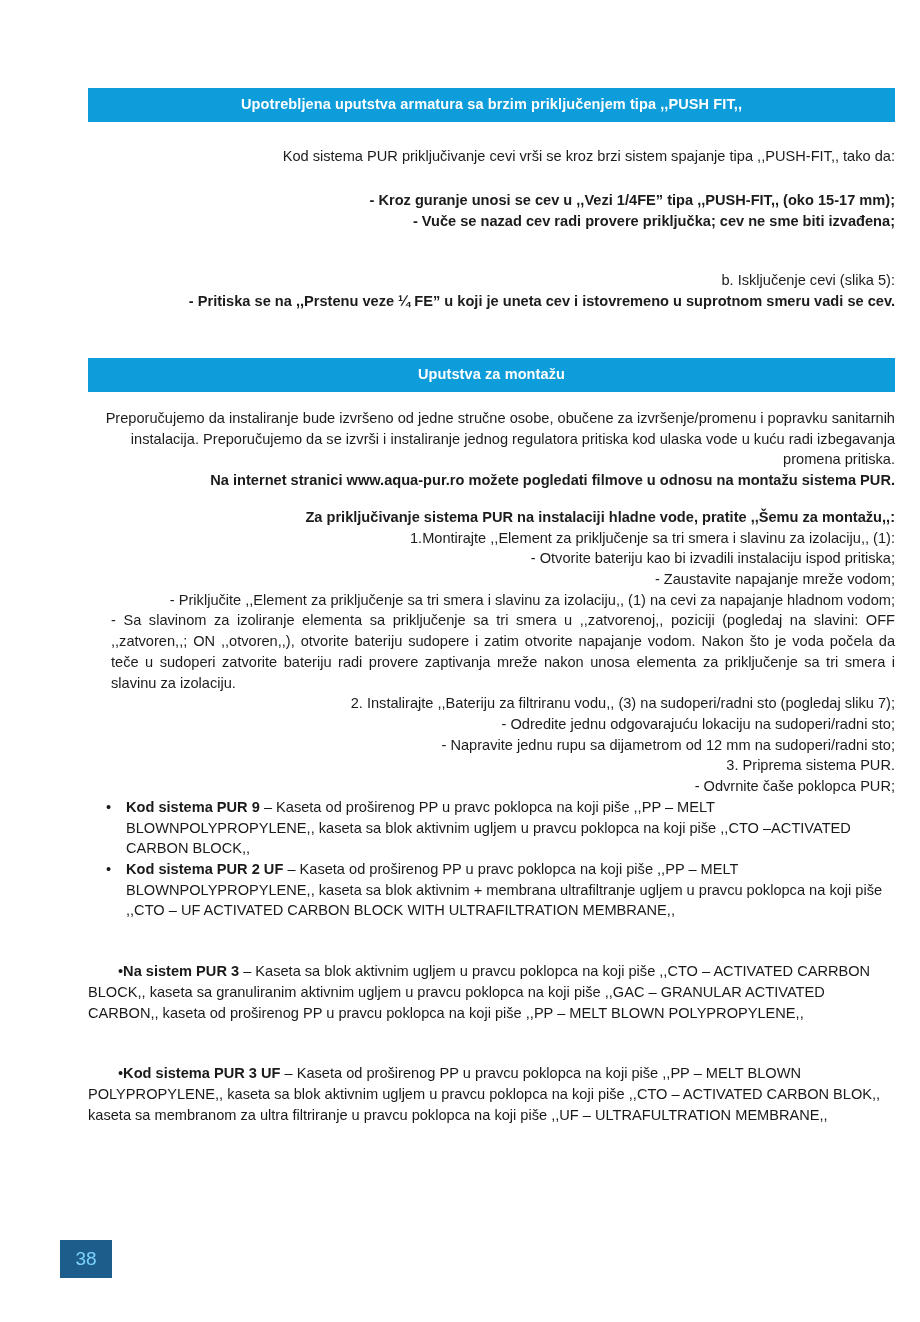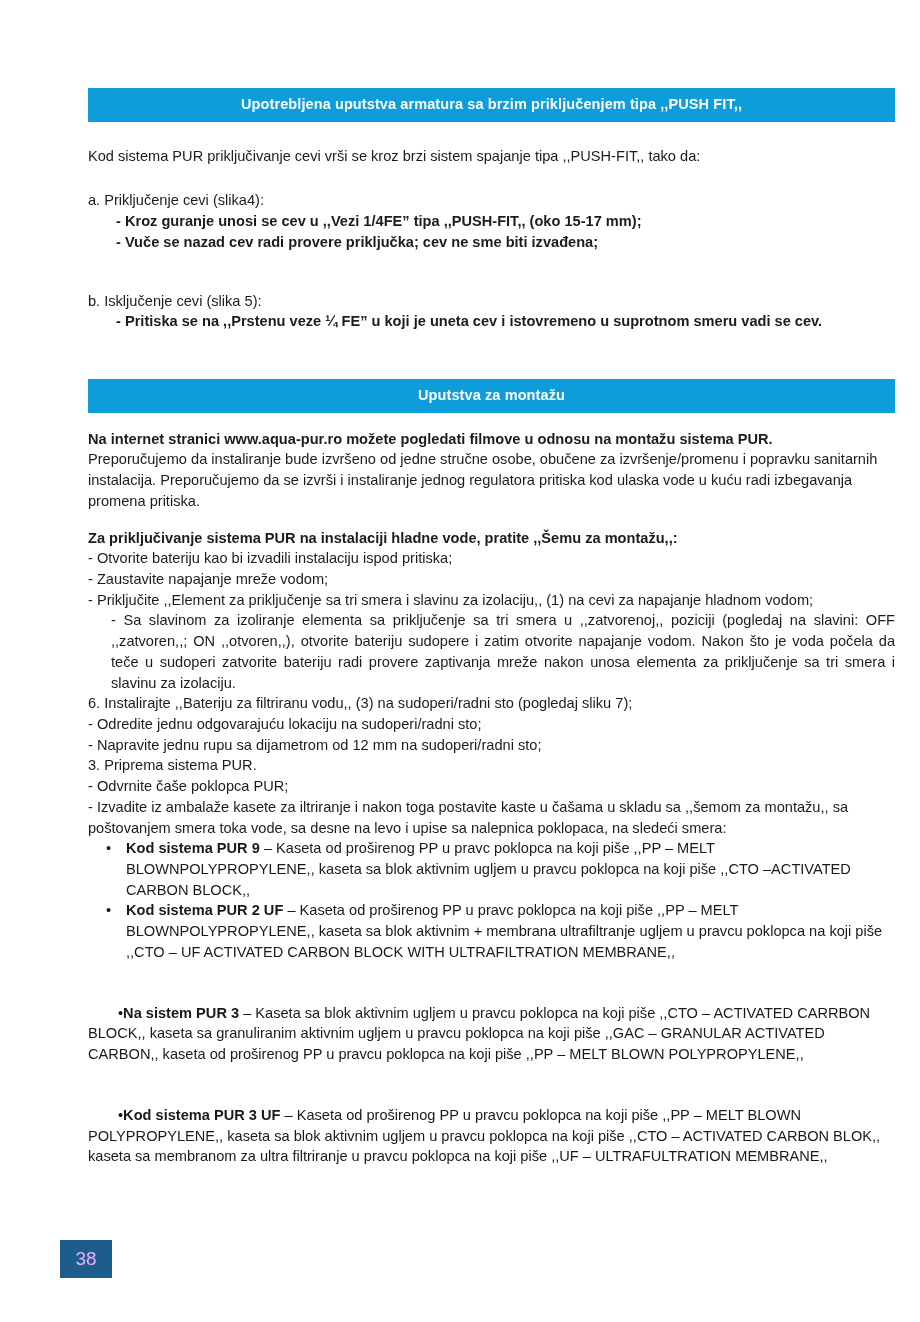--- a/index.html
+++ b/index.html
@@ -40,21 +40,21 @@
     text-align: center;
     padding: 8px 6px 9px 6px;
     letter-spacing: 0.1px;
     line-height: 1.15;
   }
 
   .para {
     font-size: 14.6px;
     line-height: 1.42;
     margin: 0;
-    text-align: left;
+    text-align: right;
     color: #1c1c1c;
   }
   .para.just { text-align: justify; text-justify: inter-word; margin-left: 23px; }
 
   .gap-lg { height: 24px; }
   .gap-md { height: 16px; }
   .gap-sm { height: 9px; }
   .gap-xl { height: 38px; }
 
   .indent1 { padding-left: 28px; font-weight: bold; }
@@ -84,21 +84,21 @@
   }
   .bullet.flush > .dot { position: static; }
 
   .pagenum {
     position: absolute;
     left: 60px;
     top: 1240px;
     width: 52px;
     height: 38px;
     background: #1d5d8c;
-    color: #f0abfc;
+    color: #7dd3fc;
     font-size: 19px;
     line-height: 38px;
     text-align: center;
     font-family: "Liberation Sans", sans-serif;
   }
 </style>
 </head>
 <body>
 
 <div class="page">
@@ -106,53 +106,52 @@
   <div class="content">
 
     <div class="banner">Upotrebljena uputstva armatura sa brzim priključenjem tipa ,,PUSH FIT,,</div>
 
     <div class="gap-lg"></div>
 
     <p class="para">Kod sistema PUR priključivanje cevi vrši se kroz brzi sistem spajanje tipa ,,PUSH-FIT,, tako da:</p>
 
     <div class="gap-lg"></div>
 
-    <p class="para">a. Priključenje cevi (slika4):</p>
     <p class="para indent1">- Kroz guranje unosi se cev u ,,Vezi 1/4FE” tipa ,,PUSH-FIT,, (oko 15-17 mm);</p>
     <p class="para indent1">- Vuče se nazad cev radi provere priključka; cev ne sme biti izvađena;</p>
 
     <div class="gap-xl"></div>
 
     <p class="para">b. Isključenje cevi (slika 5):</p>
     <p class="para indent1">- Pritiska se na ,,Prstenu veze ¼ FE” u koji je uneta cev i istovremeno u suprotnom smeru vadi se cev.</p>
 
     <div class="gap-xl"></div>
     <div class="gap-sm"></div>
 
     <div class="banner">Uputstva za montažu</div>
 
     <div class="gap-md"></div>
 
+    <p class="para">Preporučujemo da instaliranje bude izvršeno od jedne stručne osobe, obučene za izvršenje/promenu i popravku  sanitarnih instalacija. Preporučujemo da se izvrši i instaliranje jednog regulatora pritiska kod ulaska vode u kuću radi izbegavanja promena pritiska.</p>
     <p class="para bold">Na internet stranici www.aqua-pur.ro možete pogledati filmove u odnosu na montažu sistema PUR.</p>
-    <p class="para">Preporučujemo da instaliranje bude izvršeno od jedne stručne osobe, obučene za izvršenje/promenu i popravku  sanitarnih instalacija. Preporučujemo da se izvrši i instaliranje jednog regulatora pritiska kod ulaska vode u kuću radi izbegavanja promena pritiska.</p>
 
     <div class="gap-md"></div>
 
     <p class="para bold">Za priključivanje sistema PUR na instalaciji hladne vode, pratite ,,Šemu za montažu,,:</p>
 
+    <p class="para">1.Montirajte ,,Element za priključenje sa tri smera i slavinu za izolaciju,, (1):</p>
     <p class="para">- Otvorite bateriju kao bi izvadili instalaciju ispod pritiska;</p>
     <p class="para">- Zaustavite napajanje mreže vodom;</p>
     <p class="para">- Priključite ,,Element za priključenje sa tri smera i slavinu za izolaciju,, (1) na cevi za napajanje hladnom vodom;</p>
     <p class="para just">- Sa slavinom za izoliranje elementa sa priključenje sa tri smera u ,,zatvorenoj,, poziciji (pogledaj na slavini: OFF ,,zatvoren,,; ON ,,otvoren,,), otvorite bateriju sudopere i zatim otvorite napajanje vodom. Nakon što je voda počela da teče u sudoperi zatvorite bateriju radi provere zaptivanja mreže nakon unosa elementa za priključenje sa tri smera i slavinu za izolaciju.</p>
-    <p class="para">6. Instalirajte ,,Bateriju za filtriranu vodu,, (3) na sudoperi/radni sto (pogledaj sliku 7);</p>
+    <p class="para">2. Instalirajte ,,Bateriju za filtriranu vodu,, (3) na sudoperi/radni sto (pogledaj sliku 7);</p>
     <p class="para">- Odredite jednu odgovarajuću lokaciju na sudoperi/radni sto;</p>
     <p class="para">- Napravite jednu rupu sa dijametrom od 12 mm na sudoperi/radni sto;</p>
     <p class="para">3. Priprema sistema PUR.</p>
     <p class="para">- Odvrnite čaše poklopca PUR;</p>
-    <p class="para">- Izvadite iz ambalaže kasete za iltriranje i nakon toga postavite kaste u čašama  u skladu sa ,,šemom za montažu,, sa poštovanjem smera toka vode, sa desne na levo i upise sa nalepnica poklopaca, na sledeći smera:</p>
 
     <div class="bullet">
       <span class="dot">•</span><span class="bold">Kod sistema PUR 9</span><span> – Kaseta od proširenog PP u pravc poklopca na koji piše ,,PP – MELT BLOWNPOLYPROPYLENE,, kaseta sa blok aktivnim ugljem u pravcu poklopca na koji piše ,,CTO –ACTIVATED CARBON BLOCK,,</span>
     </div>
 
     <div class="bullet">
       <span class="dot">•</span><span class="bold">Kod sistema PUR 2 UF</span><span> – Kaseta od proširenog PP u pravc poklopca na koji piše ,,PP – MELT BLOWNPOLYPROPYLENE,, kaseta sa blok aktivnim + membrana ultrafiltranje ugljem u pravcu poklopca na koji piše ,,CTO – UF ACTIVATED CARBON BLOCK WITH ULTRAFILTRATION MEMBRANE,,</span>
     </div>
 
     <div class="bullet flush">

